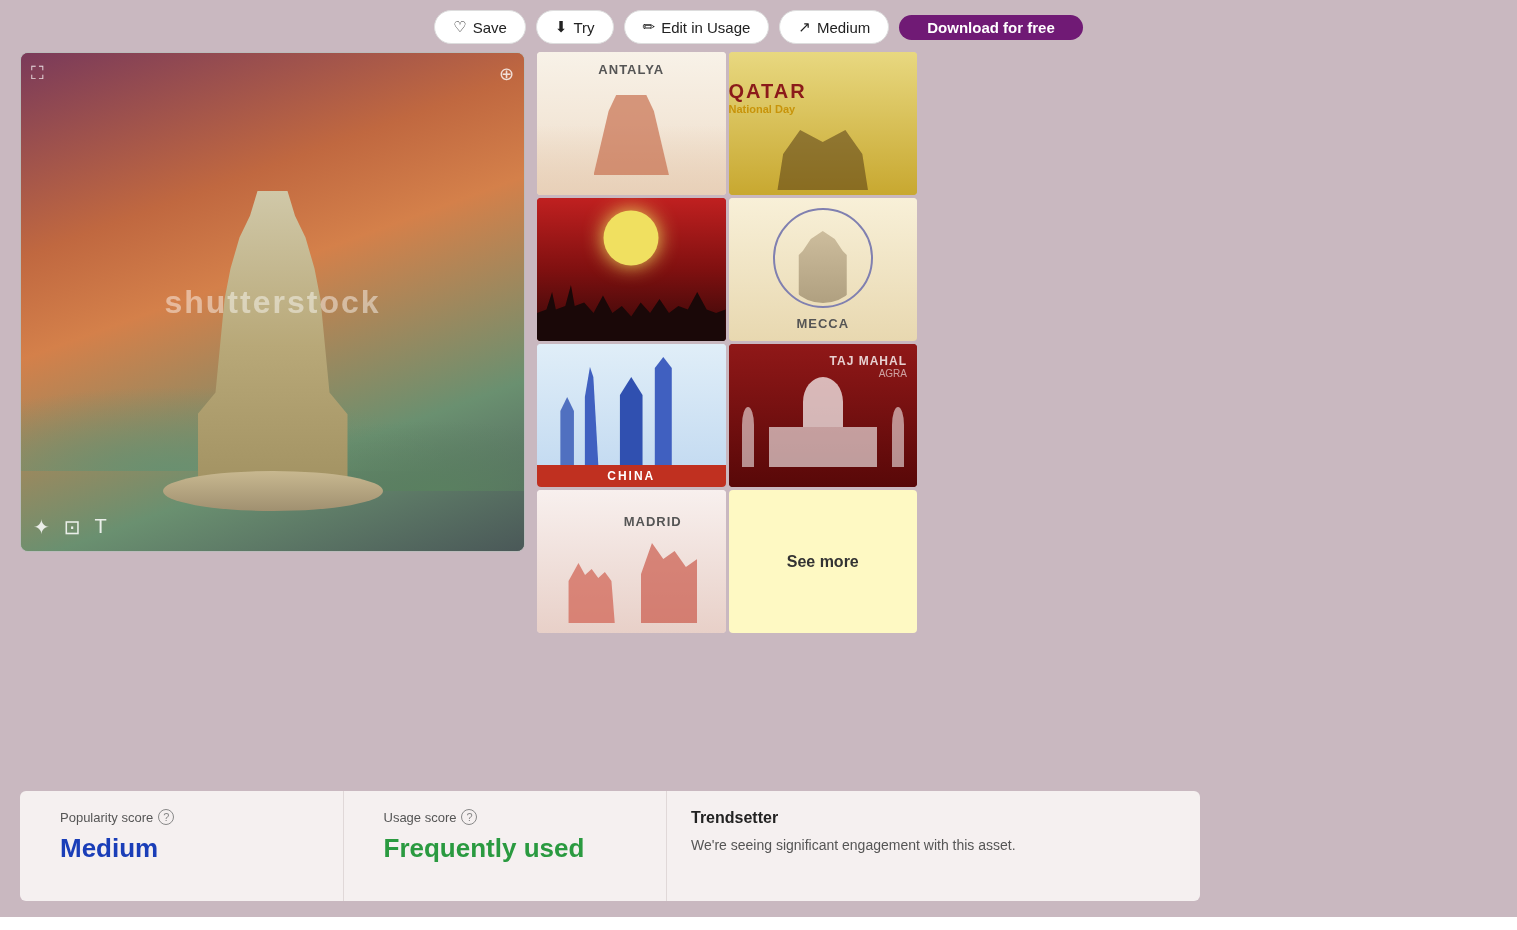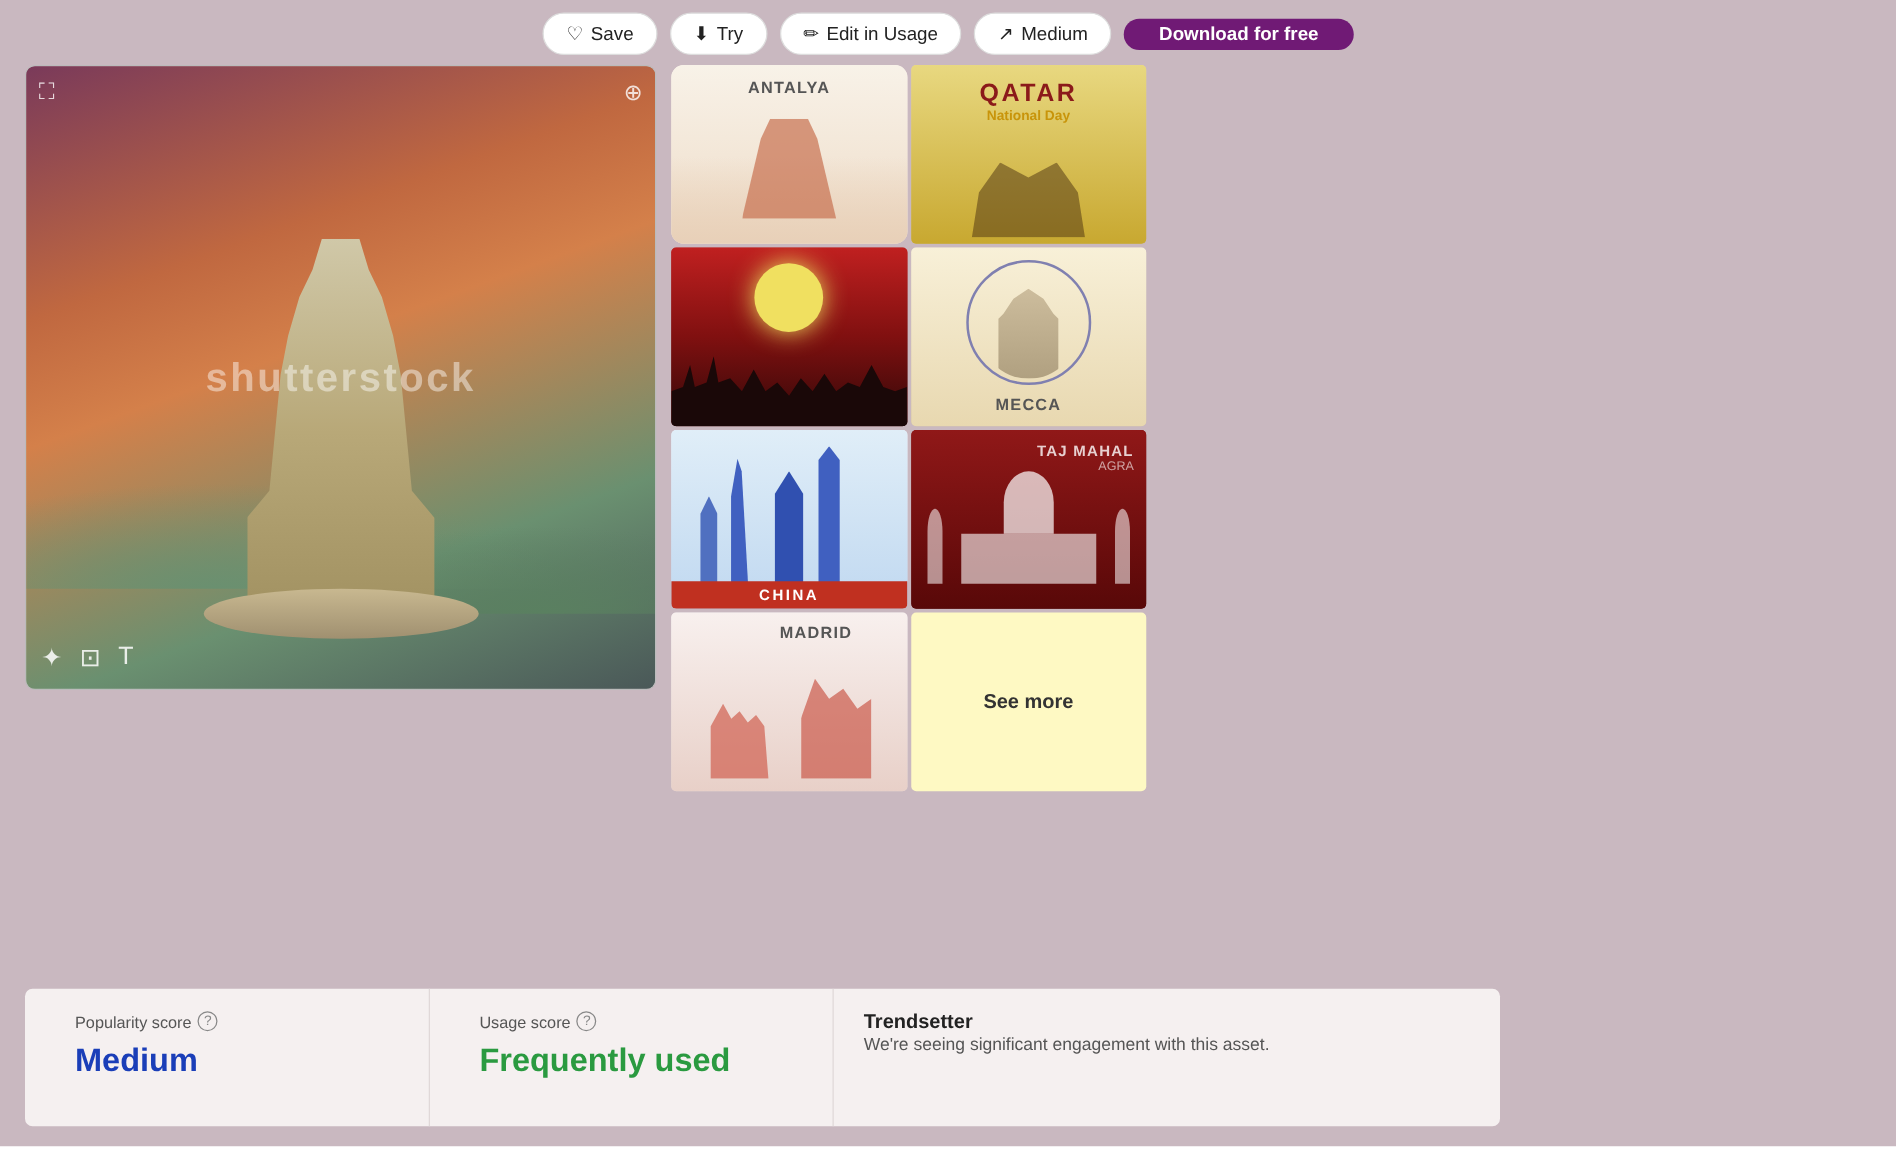--- a/index.html
+++ b/index.html
@@ -117,21 +117,21 @@
     }
     .grid-thumb {
       background: #f0ece0;
       border-radius: 4px;
       overflow: hidden;
       position: relative;
       cursor: pointer;
     }
 
     
-    .thumb-antalya { background: linear-gradient(180deg, #f8f0e8 0%, #f0e0d0 100%); border-radius: 10px; }
+    .thumb-antalya { background: linear-gradient(180deg, #f8f0e8 0%, #f0e0d0 100%); }
     .thumb-qatar { background: linear-gradient(180deg, #e8d890 0%, #c8b050 100%); }
     .thumb-sunset { background: linear-gradient(180deg, #b82020 0%, #401010 100%); }
     .thumb-mecca { background: linear-gradient(180deg, #f0e8d0 0%, #d8c8a0 100%); }
     .thumb-china { background: linear-gradient(180deg, #e8f0f8 0%, #c0d8f0 100%); }
     .thumb-tajmahal { background: linear-gradient(180deg, #801010 0%, #500808 100%); }
     .thumb-madrid { background: linear-gradient(180deg, #f5f0f0 0%, #e8d8d0 100%); }
     .thumb-label-top {
       position: absolute;
       top: 10px;
       left: 0; right: 0;
@@ -188,21 +188,21 @@
       color: #2a9a40;
     }
     .trendsetter-block {
       flex: 2;
       padding: 18px 24px;
     }
     .trendsetter-title {
       font-size: 16px;
       font-weight: bold;
       color: #222;
-      margin-bottom: 0;
+      margin-bottom: 10px;
     }
     .trendsetter-desc {
       font-size: 14px;
       color: #555;
     }
 
     
     .bottom-section {
       background: #fff;
       margin-top: 16px;
@@ -285,21 +285,21 @@
 
       <div style="position:absolute;bottom:20px;left:30%;width:40%;height:80px;background:#c87050;clip-path:polygon(30% 0%,70% 0%,80% 20%,100% 100%,0% 100%,20% 20%);opacity:0.7;"></div>
       <div class="thumb-label-top" style="color:#555;">ANTALYA</div>
     </div>
 
     <div class="grid-thumb thumb-qatar">
       <div style="position:absolute;inset:0;background:linear-gradient(180deg,#e8d880 0%,#c8a830 100%);"></div>
       <div style="position:absolute;bottom:0;left:0;right:0;height:80px;">
         <div style="position:absolute;bottom:5px;left:20%;width:60%;height:60px;background:#4a3010;clip-path:polygon(10% 100%,15% 40%,30% 0%,50% 20%,70% 0%,85% 40%,90% 100%);opacity:0.5;"></div>
       </div>
-      <div style="position:absolute;top:12px;left:0;right:0;text-align:center;">
+      <div style="position:absolute;top:28px;left:0;right:0;text-align:left;">
         <div style="font-size:20px;font-weight:900;color:#8b1a1a;letter-spacing:2px;">QATAR</div>
         <div style="font-size:11px;font-weight:bold;color:#c8940a;">National Day</div>
       </div>
     </div>
 
     <div class="grid-thumb thumb-sunset">
       <div style="position:absolute;inset:0;background:linear-gradient(180deg,#c02020 0%,#801010 50%,#300808 100%);"></div>
 
       <div style="position:absolute;top:28%;left:50%;transform:translate(-50%,-50%);width:55px;height:55px;background:#f0e060;border-radius:50%;box-shadow:0 0 20px #f0e060;"></div>
 
@@ -350,21 +350,21 @@
       </div>
     </div>
 
     <div class="grid-thumb thumb-madrid">
       <div style="position:absolute;inset:0;background:linear-gradient(180deg,#f8f0ee 0%,#e8d0c8 100%);"></div>
 
       <div style="position:absolute;bottom:10px;left:0;right:0;height:90px;">
         <div style="position:absolute;bottom:0;left:15%;width:35%;height:60px;background:#d06050;clip-path:polygon(5% 100%,5% 30%,20% 0%,30% 20%,40% 10%,50% 25%,60% 15%,70% 30%,75% 100%,95% 100%);opacity:0.7;"></div>
         <div style="position:absolute;bottom:0;left:55%;width:30%;height:80px;background:#c85040;clip-path:polygon(0% 100%,0% 40%,20% 0%,40% 20%,60% 10%,80% 30%,100% 20%,100% 100%);opacity:0.65;"></div>
       </div>
-      <div class="thumb-label-top" style="color:#555;top:8px;margin-left:43px;">MADRID</div>
+      <div class="thumb-label-top" style="color:#555;top:24px;margin-left:43px;">MADRID</div>
     </div>
 
     <div class="see-more-tile">
       <span class="see-more-text">See more</span>
     </div>
   </div>
 </div>
 
 <div class="scores-section">
   <div class="score-block">

